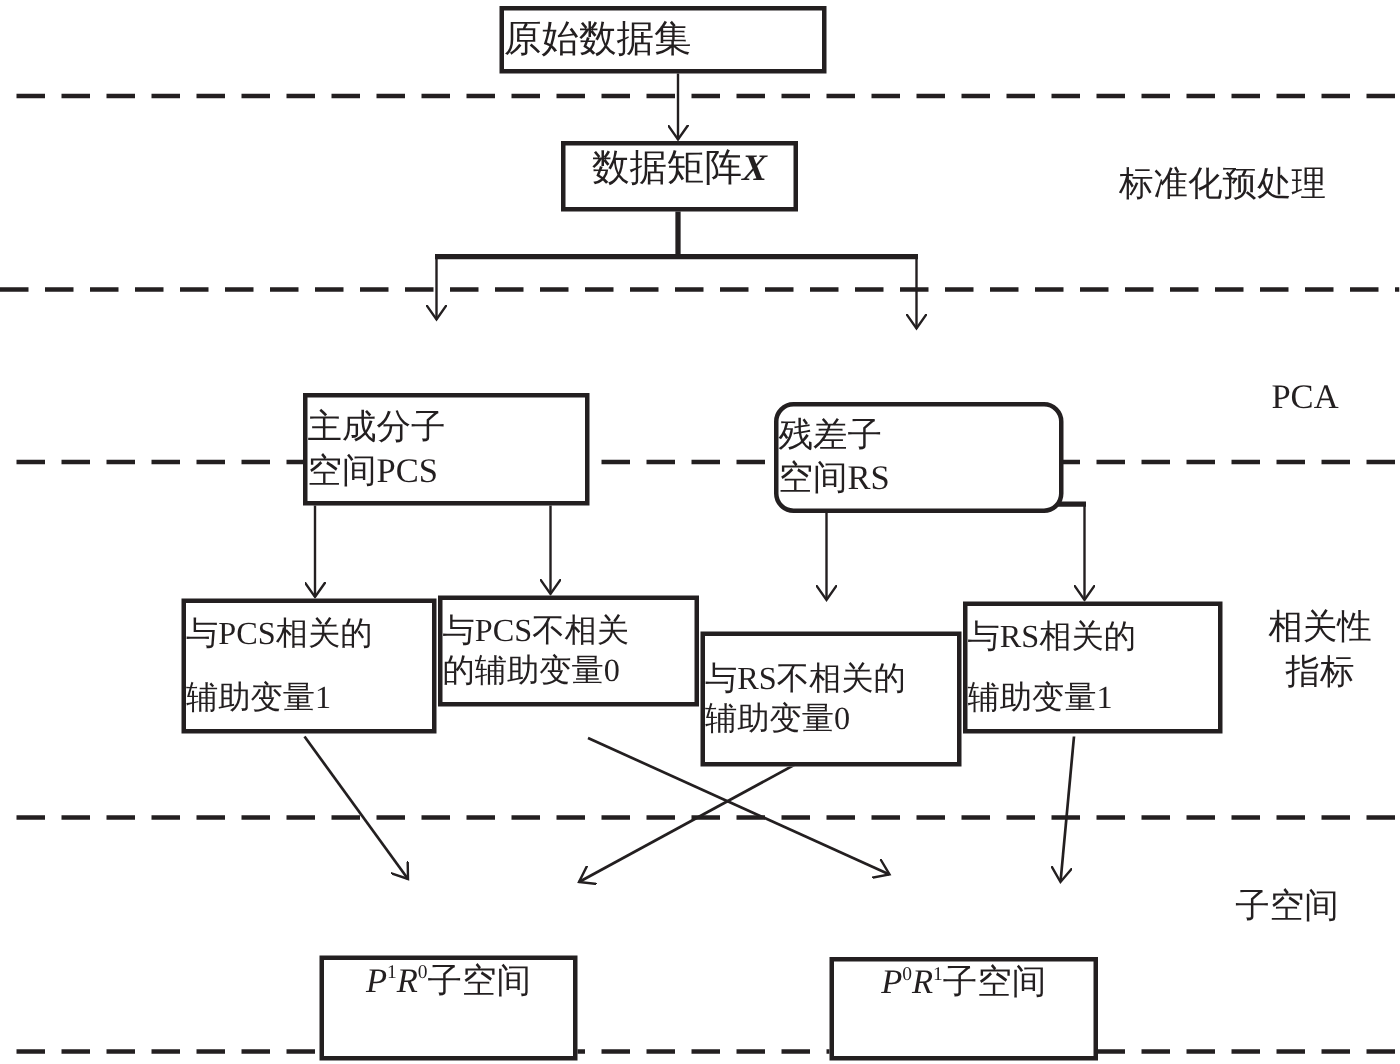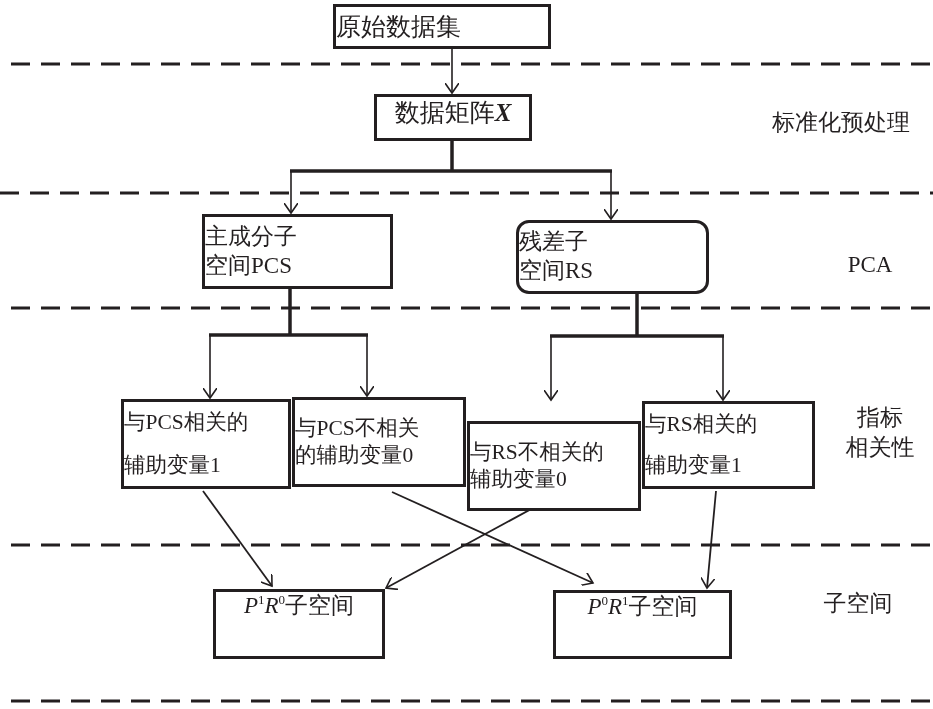--- a/index.html
+++ b/index.html
@@ -3,21 +3,21 @@
 <meta charset="utf-8">
 <style>
   html, body { margin: 0; padding: 0; background: #ffffff; }
   body { width: 933px; height: 709px; position: relative; overflow: hidden;
          font-family: "DejaVu Serif", "Liberation Serif", serif; color: #231f20; }
   #canvas { position: absolute; left: 0; top: 0; }
   .box { position: absolute; box-sizing: border-box; border: 3.5px solid #231f20; background: #fff;
          display: flex; flex-direction: column; align-items: flex-start; justify-content: center;
          text-align: center; line-height: 1.25; font-family: "Liberation Serif", "DejaVu Serif", serif; }
   .fs26 { font-size: 25px; }
-  .fs24 { font-size: 23px; }
+  .fs24 { font-size: 23px; margin-top: 48px; }
   .fs22 { font-size: 21.5px; letter-spacing: 0px; }
   .stage { position: absolute; text-align: center; font-size: 23px; line-height: 1.3;
            font-family: "Liberation Serif", "DejaVu Serif", serif; }
   .math i { font-style: italic; }
   .math sub { font-size: 13px; vertical-align: -6px; font-style: normal; }
   .bx { font-weight: bold; font-style: italic; }
 </style>
 </head>
 <body>
 
@@ -77,21 +77,21 @@
 <div class="box fs24" style="left:516px;top:220px;width:193px;height:74px;border-radius:13px;">
   <span>残差子</span>
   <span>空间RS</span>
 </div>
 
 <div class="box fs22" style="left:121px;top:399px;width:170px;height:90px;gap:16px;">
   <span>与PCS相关的</span>
   <span>辅助变量1</span>
 </div>
 
-<div class="box fs22" style="left:292px;top:397px;width:174px;height:90px;">
+<div class="box fs22" style="left:292px;top:397px;width:174px;height:74px;">
   <span>与PCS不相关</span>
   <span>的辅助变量0</span>
 </div>
 
 <div class="box fs22" style="left:467px;top:421px;width:174px;height:90px;">
   <span>与RS不相关的</span>
   <span>辅助变量0</span>
 </div>
 
 <div class="box fs22" style="left:642px;top:401px;width:173px;height:88px;gap:14px;">
@@ -108,25 +108,25 @@
 </div>
 
 <div class="box fs24 math" style="left:553px;top:590px;width:179px;height:69px;flex-direction:row;">
   <i>P</i>
     <sub>0</sub>
     <i>R</i>
     <sub>1</sub>
     <span>子空间</span>
 </div>
 
-<div class="stage" style="left:720px;top:108px;width:190px;text-align:right;">
+<div class="stage" style="left:720px;top:108px;width:190px;">
   <span>标准化预处理</span>
 </div>
 <div class="stage" style="left:820px;top:250px;width:100px;">
   <span>PCA</span>
 </div>
 <div class="stage" style="left:830px;top:403px;width:100px;">
+  <div>相关性</div>
   <div>指标</div>
-  <div>相关性</div>
 </div>
 <div class="stage" style="left:808px;top:589px;width:100px;">
   <div>子空间</div>
 </div>
 
 </body></html>

